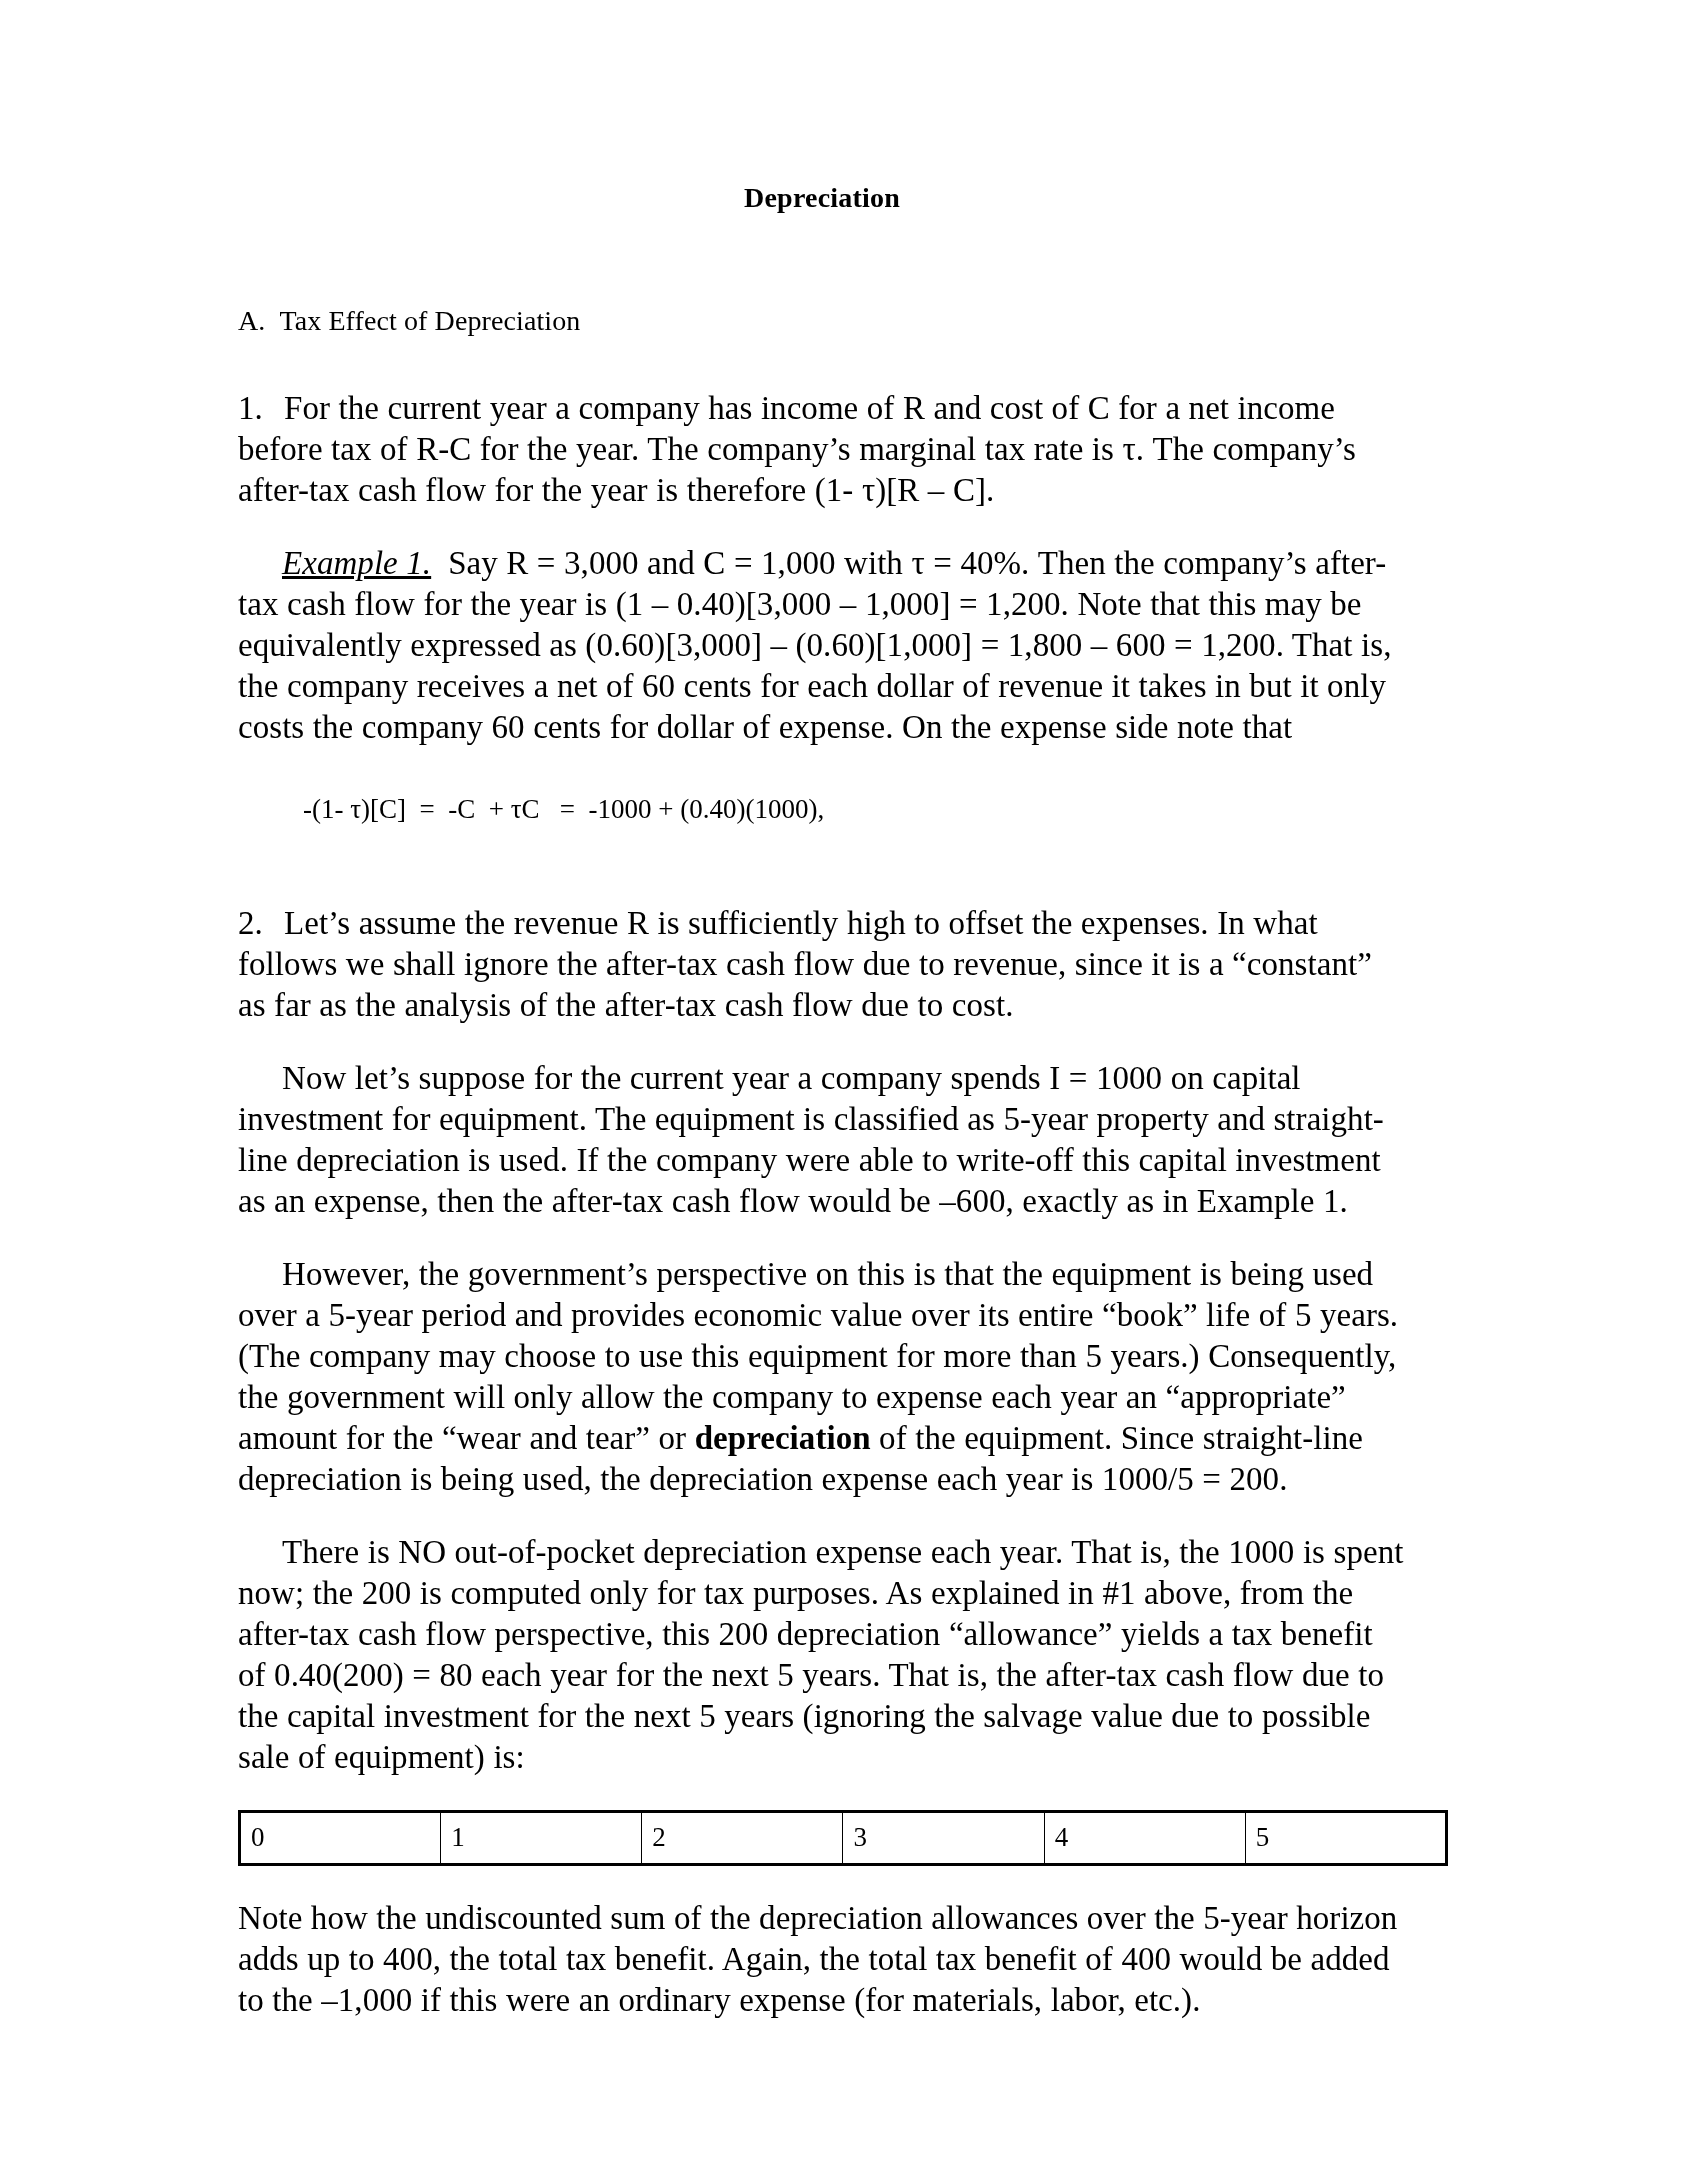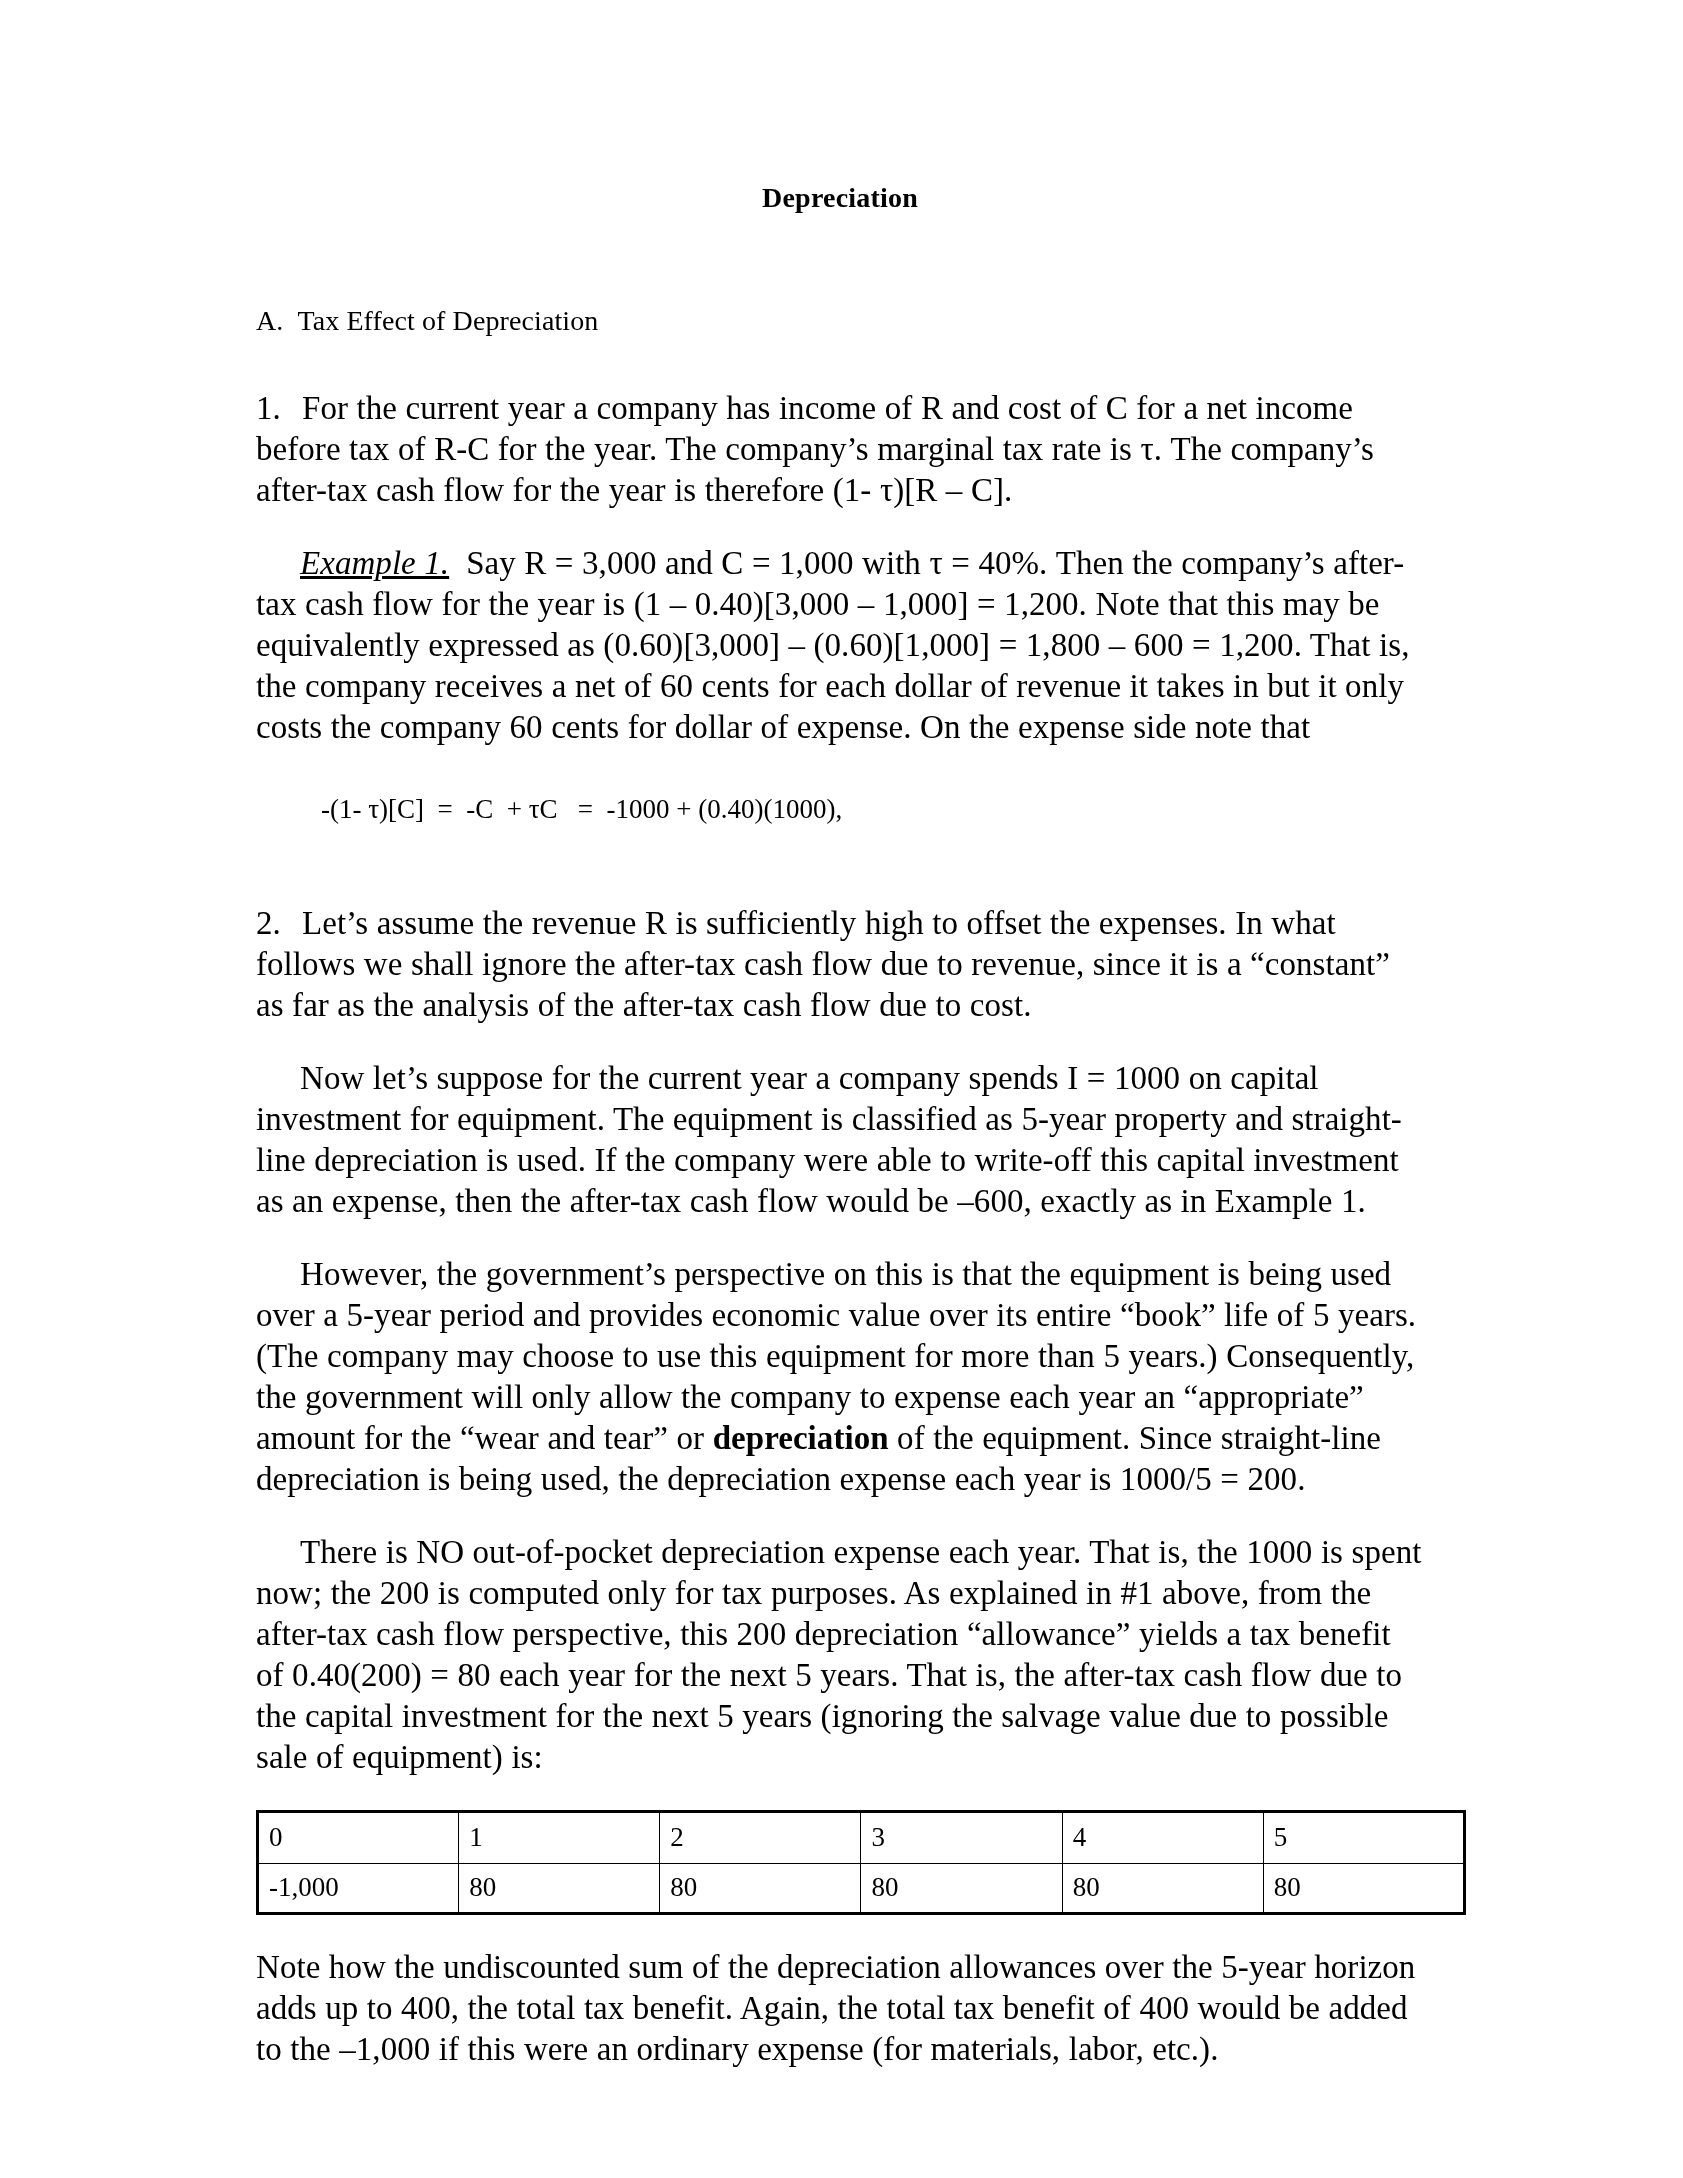--- a/index.html
+++ b/index.html
@@ -17,21 +17,21 @@
   }
   .page {
     position: relative;
     width: 1683px;
     height: 2178px;
     background: #ffffff;
     box-sizing: border-box;
   }
   .content {
     position: absolute;
-    left: 256px;
+    left: 238px;
     top: 184px;
     width: 1168px;
   }
 
   
   .doc-title {
     font-size: 28px;
     font-weight: bold;
     text-align: center;
     letter-spacing: 0.2px;
@@ -145,28 +145,20 @@
     <table class="cashflow">
       <tbody>
         <tr class="header-row">
           <td>0</td>
           <td>1</td>
           <td>2</td>
           <td>3</td>
           <td>4</td>
           <td>5</td>
         </tr>
-        <tr>
-          <td>-1,000</td>
-          <td>80</td>
-          <td>80</td>
-          <td>80</td>
-          <td>80</td>
-          <td>80</td>
-        </tr>
       </tbody>
     </table>
 
     <div class="gap-md"></div>
 
     <p class="body">Note how the undiscounted sum of the depreciation allowances over the 5-year horizon adds up to 400, the total tax benefit. Again, the total tax benefit of 400 would be added to the –1,000 if this were an ordinary expense (for materials, labor, etc.).</p>
 
   </div>
 </div>
 

